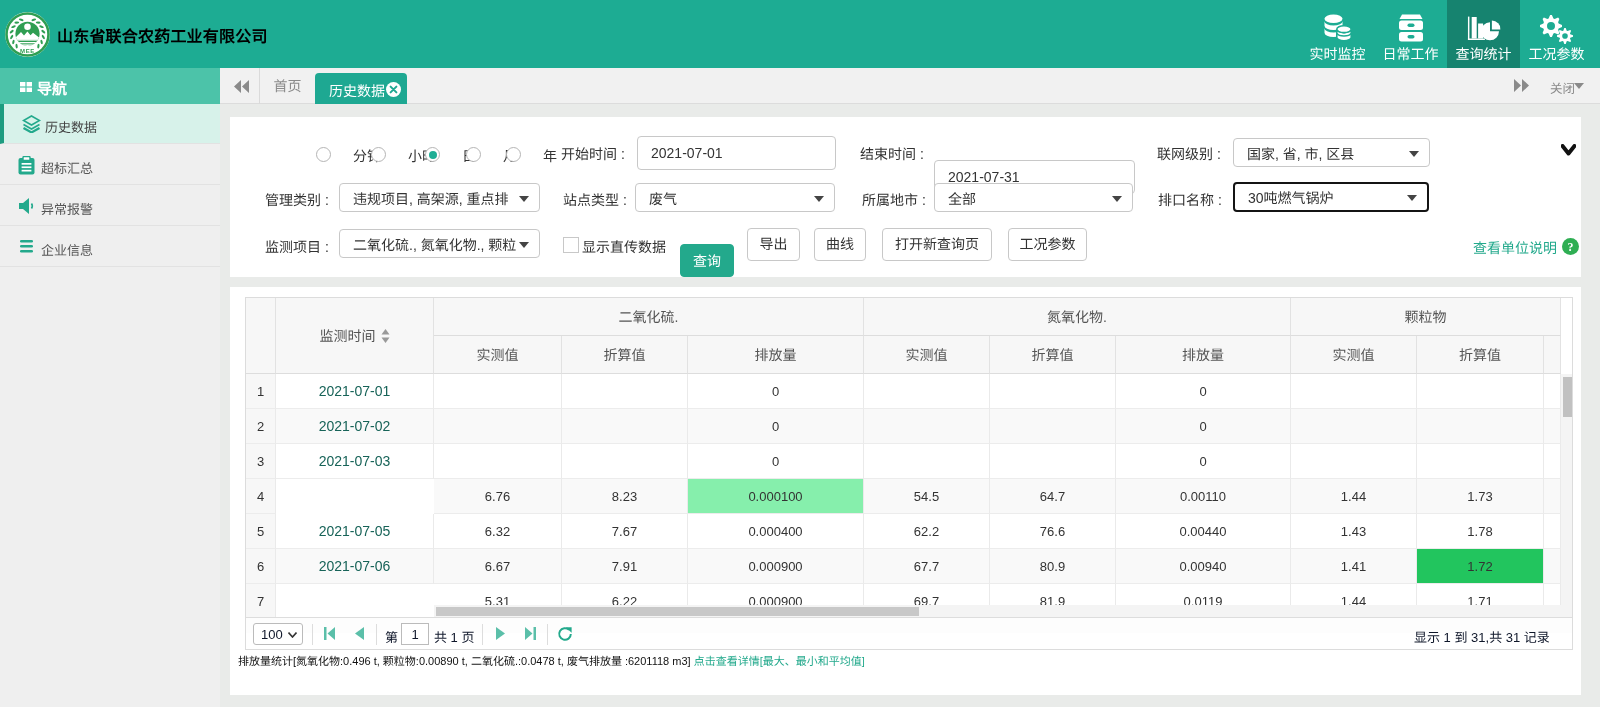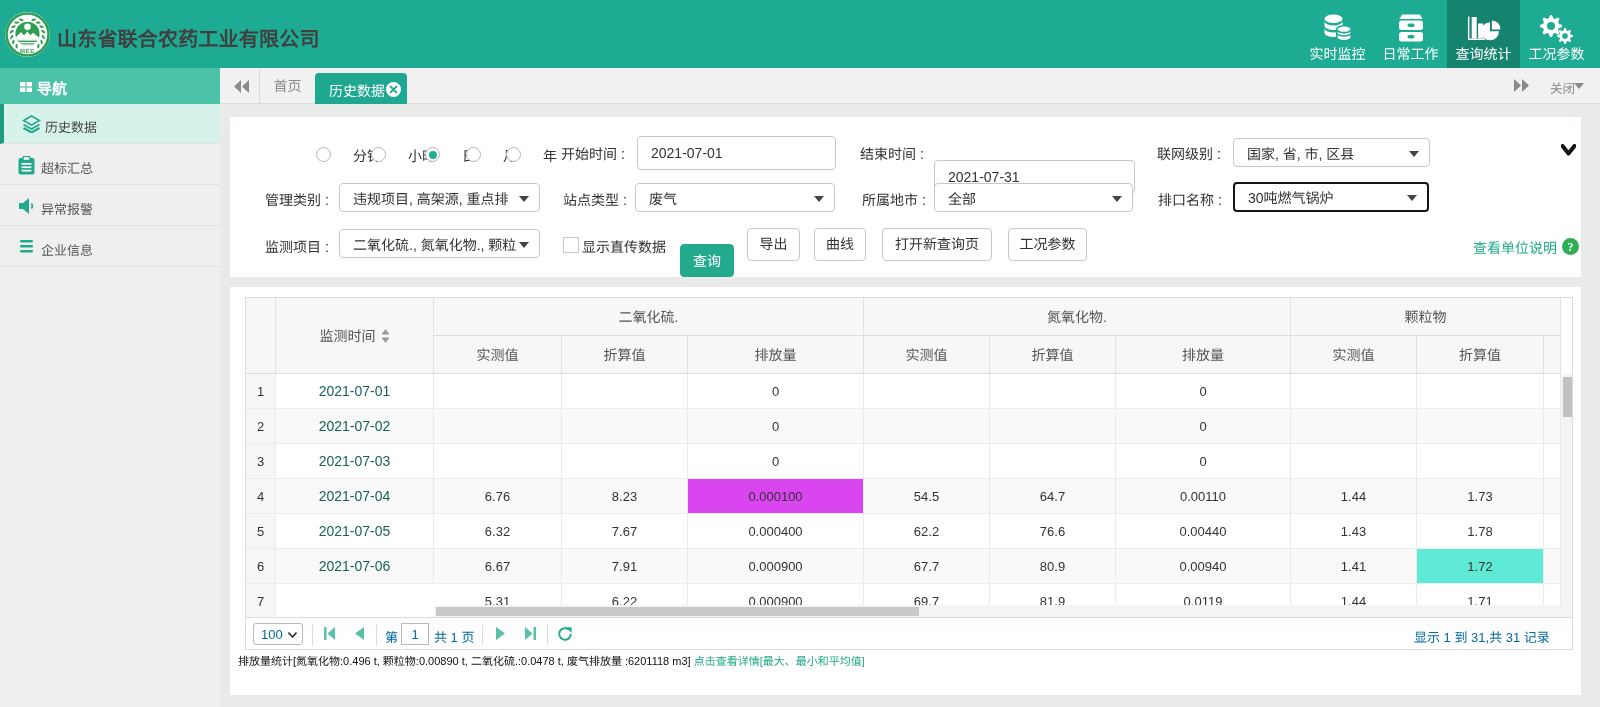--- a/index.html
+++ b/index.html
@@ -1,20 +1,20 @@
 <!DOCTYPE html>
 <html lang="zh-CN"><head>
 <meta charset="utf-8">
 <style>
 *{margin:0;padding:0;box-sizing:border-box;}
 html,body{width:1600px;height:707px;overflow:hidden;font-family:"Liberation Sans",sans-serif;background:#e9ebe9;}
 .abs{position:absolute;}
 
 #topbar{position:absolute;left:0;top:0;width:1600px;height:68px;background:#1dac93;}
-#title{position:absolute;left:57px;top:23px;color:#404040;font-size:20px;font-weight:bold;letter-spacing:0.2px;}
+#title{position:absolute;left:57px;top:23px;color:#000000;font-size:16px;font-weight:bold;letter-spacing:0.2px;}
 .navitem{position:absolute;top:0;height:68px;width:73px;color:#fff;text-align:center;}
 .navitem .nlab{position:absolute;left:0;right:0;top:43px;font-size:14px;}
 .navitem svg{position:absolute;left:50%;top:14px;transform:translateX(-50%);}
 .navactive{background:#16836f;}
 
 #side{position:absolute;left:0;top:68px;width:220px;height:639px;background:#efefef;}
 #navhead{position:absolute;left:0;top:0;width:220px;height:36px;background:#4cc3a9;color:#fff;}
 #navhead .t{position:absolute;left:37px;top:9px;font-size:15px;font-weight:bold;}
 .mitem{position:absolute;left:0;width:220px;height:40px;border-bottom:1px solid #e2e2e2;font-size:13px;color:#555;}
 .mitem .mt{position:absolute;left:41px;top:13px;}
@@ -39,21 +39,21 @@
 .radio.on:after{content:"";position:absolute;left:3px;top:3px;width:8px;height:8px;border-radius:50%;background:#1fae95;}
 .rlab{position:absolute;font-size:14px;color:#333;margin-left:20px;}
 .btn{position:absolute;height:31px;border:1px solid #c8c8c8;border-radius:4px;background:#fff;font-size:14px;color:#333;text-align:center;}
 .btn.green{background:#23a98c;border-color:#23a98c;color:#fff;margin-top:16px;}
 
 #grid{position:absolute;left:15px;top:10px;width:1328px;height:353px;border:1px solid #dcdcdc;background:#fff;}
 .cell{position:absolute;border-right:1px solid #eaeaea;border-bottom:1px solid #ececec;font-size:13px;color:#333;text-align:center;overflow:hidden;white-space:nowrap;}
 .hcell{background:#f7f7f7;color:#555;font-size:14px;border-right:1px solid #e2e2e2;border-bottom:1px solid #ddd;}
 .datec{color:#176358;font-size:14px;}
 .numc{background:#f7f7f7;}
-#pager{position:absolute;left:0px;top:319px;width:1326px;height:16px;background:#fdfdfd;border-top:1px solid #ddd;font-size:13px;color:#0369a1;}
+#pager{position:absolute;left:0px;top:319px;width:1326px;height:16px;background:#fdfdfd;border-top:1px solid #ddd;font-size:13px;color:#0f172a;}
 #stats{position:absolute;left:8px;top:365px;font-size:11px;color:#111;}
 #stats .lk{color:#23a98c;}
 .psep{position:absolute;top:6px;width:1px;height:21px;background:#ddd;}
 </style>
 </head>
 <body>
 
 <div id="topbar">
   <svg class="abs" style="left:5px;top:12px" width="45" height="45" viewBox="0 0 45 45">
     <defs>
@@ -316,24 +316,23 @@
 <div class="cell " style="left:188px;top:146px;width:128px;height:35px;line-height:35px;"></div>
 <div class="cell " style="left:316px;top:146px;width:126px;height:35px;line-height:35px;"></div>
 <div class="cell " style="left:442px;top:146px;width:176px;height:35px;line-height:35px;">0</div>
 <div class="cell " style="left:618px;top:146px;width:126px;height:35px;line-height:35px;"></div>
 <div class="cell " style="left:744px;top:146px;width:126px;height:35px;line-height:35px;"></div>
 <div class="cell " style="left:870px;top:146px;width:175px;height:35px;line-height:35px;">0</div>
 <div class="cell " style="left:1045px;top:146px;width:126px;height:35px;line-height:35px;"></div>
 <div class="cell " style="left:1171px;top:146px;width:127px;height:35px;line-height:35px;"></div>
 <div class="cell " style="left:1298px;top:146px;width:17px;height:35px;line-height:35px;"></div>
 <div class="cell numc" style="left:0px;top:181px;width:30px;height:35px;line-height:35px;">4</div>
-<div class="cell datec" style="left:30px;top:181px;width:158px;height:35px;line-height:35px;background:#f9f9f9;">2021-07-04</div>
 <div class="cell " style="left:188px;top:181px;width:128px;height:35px;line-height:35px;background:#f9f9f9;">6.76</div>
 <div class="cell " style="left:316px;top:181px;width:126px;height:35px;line-height:35px;background:#f9f9f9;">8.23</div>
-<div class="cell " style="left:442px;top:181px;width:176px;height:35px;line-height:35px;background:#d946ef;">0.000100</div>
+<div class="cell " style="left:442px;top:181px;width:176px;height:35px;line-height:35px;background:#86efac;">0.000100</div>
 <div class="cell " style="left:618px;top:181px;width:126px;height:35px;line-height:35px;background:#f9f9f9;">54.5</div>
 <div class="cell " style="left:744px;top:181px;width:126px;height:35px;line-height:35px;background:#f9f9f9;">64.7</div>
 <div class="cell " style="left:870px;top:181px;width:175px;height:35px;line-height:35px;background:#f9f9f9;">0.00110</div>
 <div class="cell " style="left:1045px;top:181px;width:126px;height:35px;line-height:35px;background:#f9f9f9;">1.44</div>
 <div class="cell " style="left:1171px;top:181px;width:127px;height:35px;line-height:35px;background:#f9f9f9;">1.73</div>
 <div class="cell " style="left:1298px;top:181px;width:17px;height:35px;line-height:35px;background:#f9f9f9;"></div>
 <div class="cell numc" style="left:0px;top:216px;width:30px;height:35px;line-height:35px;">5</div>
 <div class="cell datec" style="left:30px;top:216px;width:158px;height:35px;line-height:35px;">2021-07-05</div>
 <div class="cell " style="left:188px;top:216px;width:128px;height:35px;line-height:35px;">6.32</div>
 <div class="cell " style="left:316px;top:216px;width:126px;height:35px;line-height:35px;">7.67</div>
@@ -346,21 +345,21 @@
 <div class="cell " style="left:1298px;top:216px;width:17px;height:35px;line-height:35px;"></div>
 <div class="cell numc" style="left:0px;top:251px;width:30px;height:35px;line-height:35px;">6</div>
 <div class="cell datec" style="left:30px;top:251px;width:158px;height:35px;line-height:35px;background:#f9f9f9;">2021-07-06</div>
 <div class="cell " style="left:188px;top:251px;width:128px;height:35px;line-height:35px;background:#f9f9f9;">6.67</div>
 <div class="cell " style="left:316px;top:251px;width:126px;height:35px;line-height:35px;background:#f9f9f9;">7.91</div>
 <div class="cell " style="left:442px;top:251px;width:176px;height:35px;line-height:35px;background:#f9f9f9;">0.000900</div>
 <div class="cell " style="left:618px;top:251px;width:126px;height:35px;line-height:35px;background:#f9f9f9;">67.7</div>
 <div class="cell " style="left:744px;top:251px;width:126px;height:35px;line-height:35px;background:#f9f9f9;">80.9</div>
 <div class="cell " style="left:870px;top:251px;width:175px;height:35px;line-height:35px;background:#f9f9f9;">0.00940</div>
 <div class="cell " style="left:1045px;top:251px;width:126px;height:35px;line-height:35px;background:#f9f9f9;">1.41</div>
-<div class="cell " style="left:1171px;top:251px;width:127px;height:35px;line-height:35px;background:#5eead4;">1.72</div>
+<div class="cell " style="left:1171px;top:251px;width:127px;height:35px;line-height:35px;background:#22c55e;">1.72</div>
 <div class="cell " style="left:1298px;top:251px;width:17px;height:35px;line-height:35px;background:#f9f9f9;"></div>
 <div class="cell numc" style="left:0px;top:286px;width:30px;height:35px;line-height:35px;">7</div>
 <div class="cell " style="left:188px;top:286px;width:128px;height:35px;line-height:35px;">5.31</div>
 <div class="cell " style="left:316px;top:286px;width:126px;height:35px;line-height:35px;">6.22</div>
 <div class="cell " style="left:442px;top:286px;width:176px;height:35px;line-height:35px;">0.000900</div>
 <div class="cell " style="left:618px;top:286px;width:126px;height:35px;line-height:35px;">69.7</div>
 <div class="cell " style="left:744px;top:286px;width:126px;height:35px;line-height:35px;">81.9</div>
 <div class="cell " style="left:870px;top:286px;width:175px;height:35px;line-height:35px;">0.0119</div>
 <div class="cell " style="left:1045px;top:286px;width:126px;height:35px;line-height:35px;">1.44</div>
 <div class="cell " style="left:1171px;top:286px;width:127px;height:35px;line-height:35px;">1.71</div>

